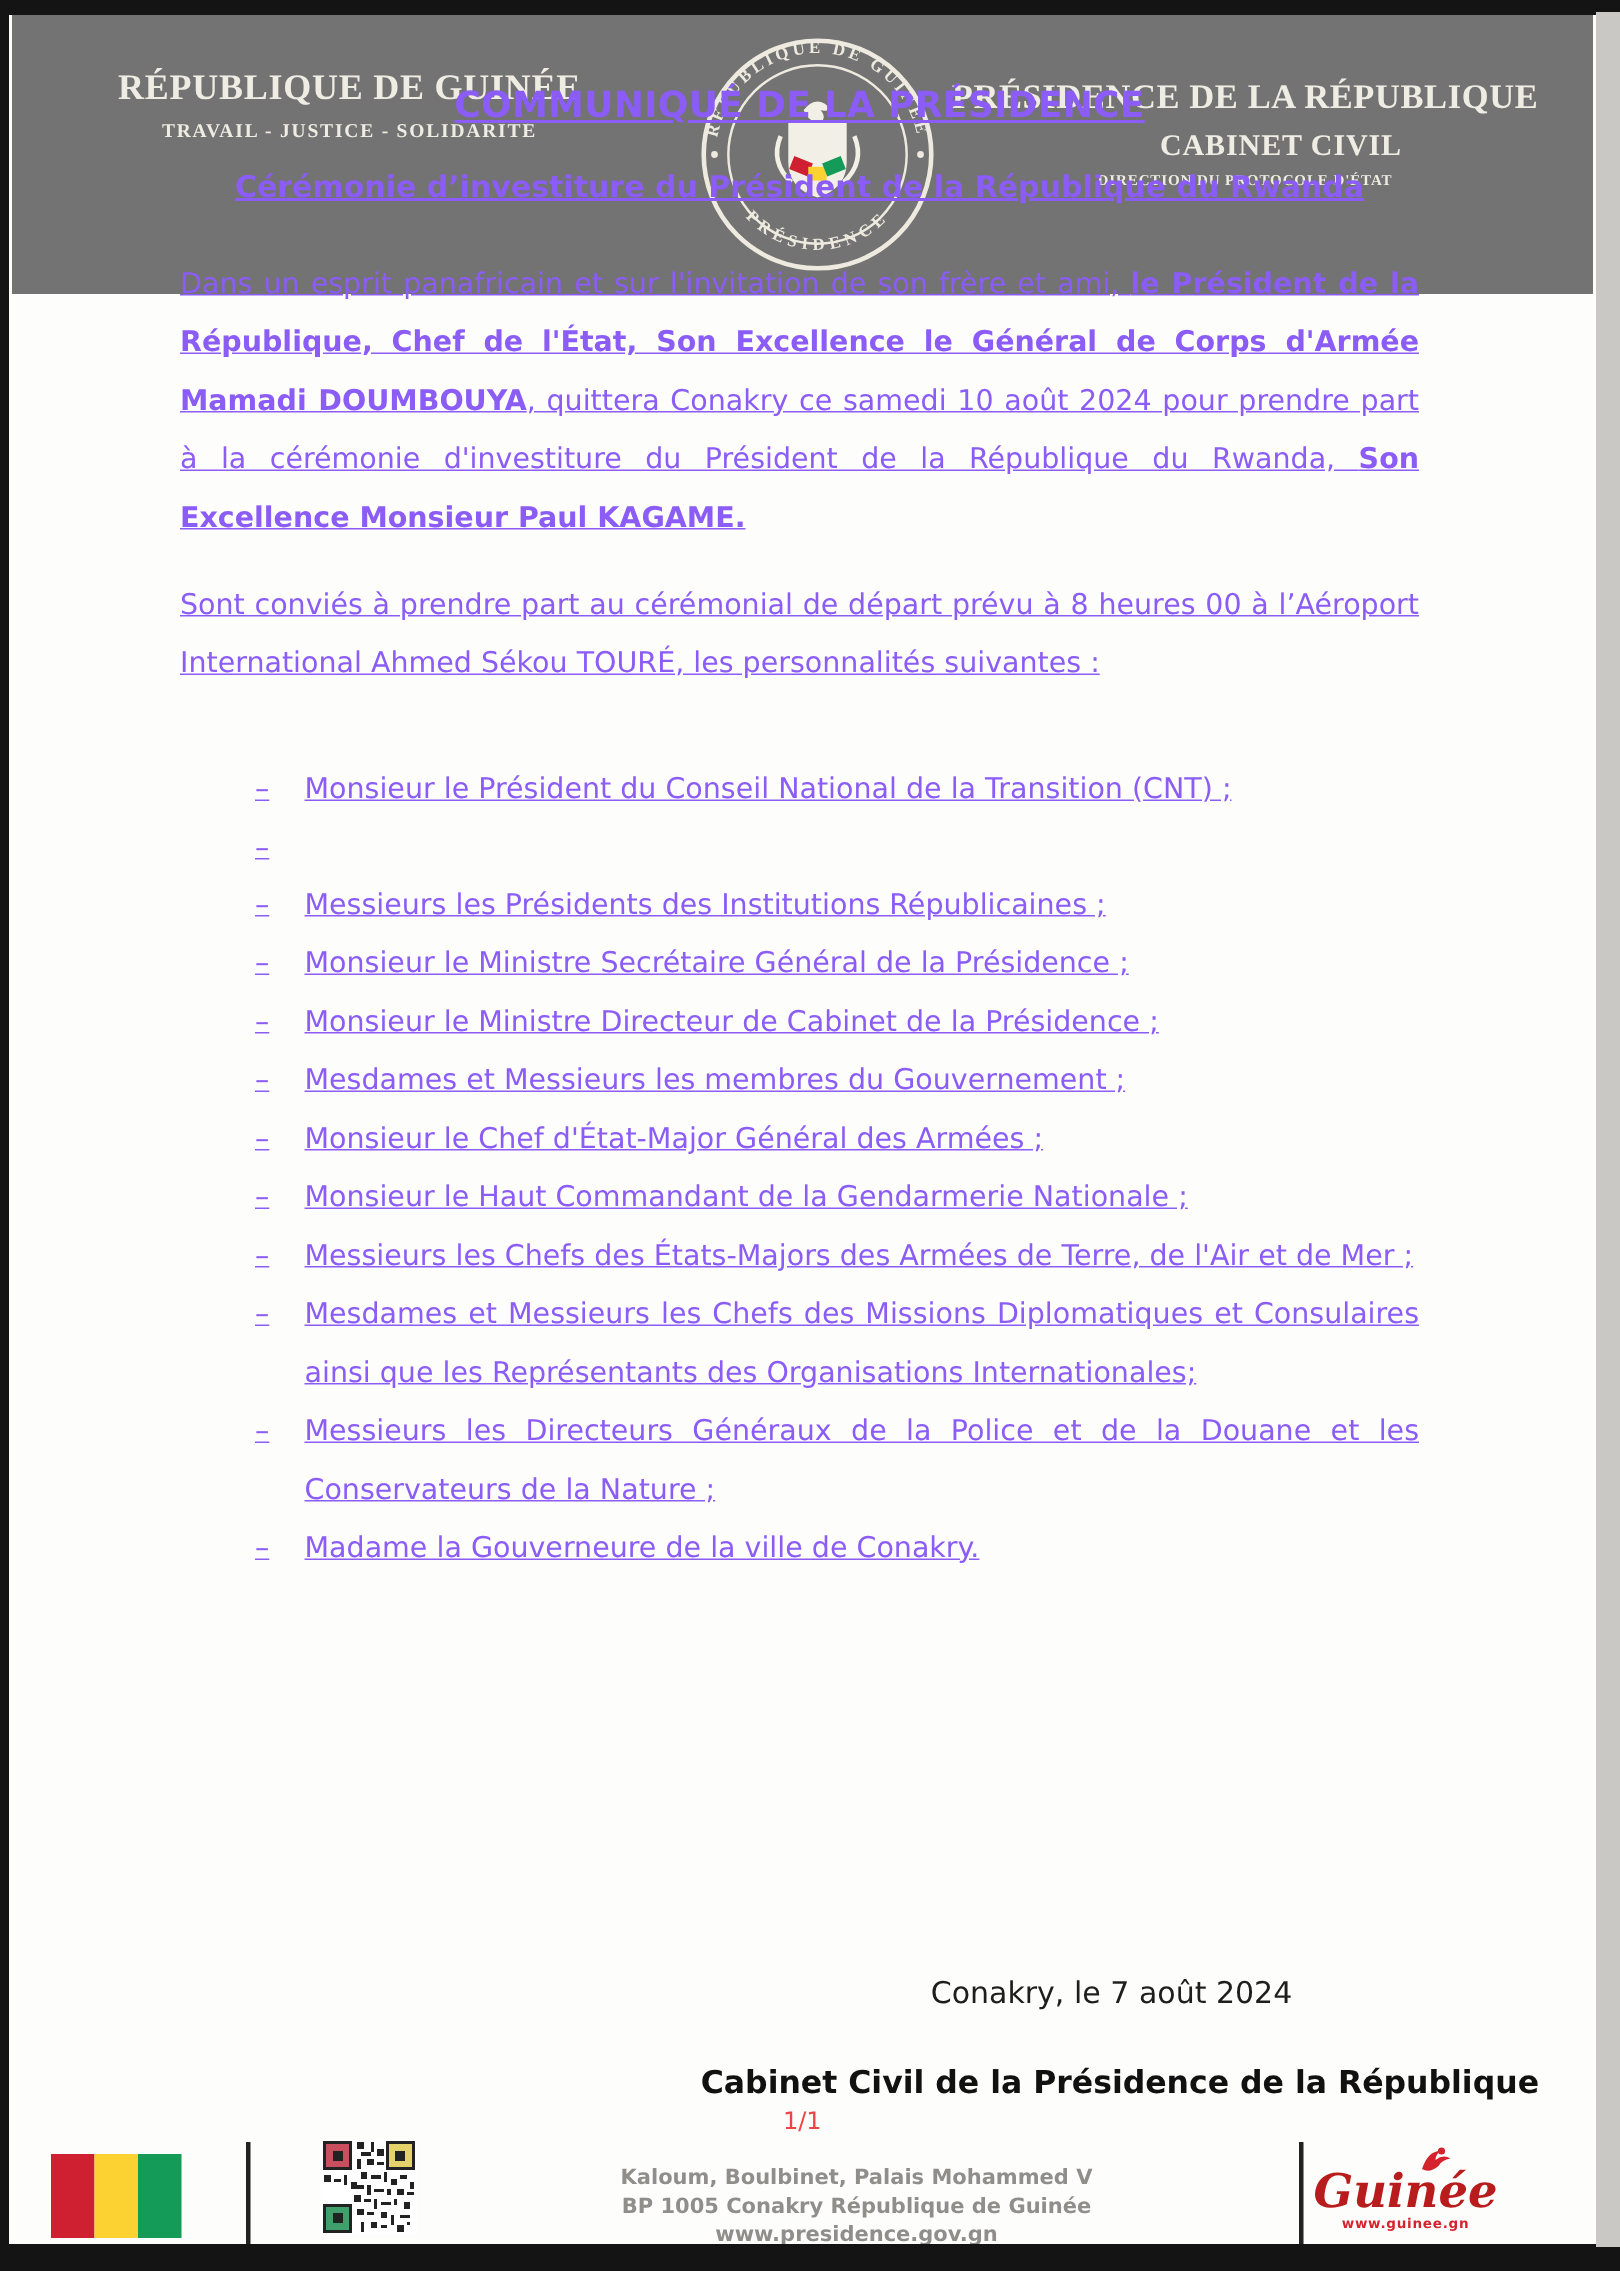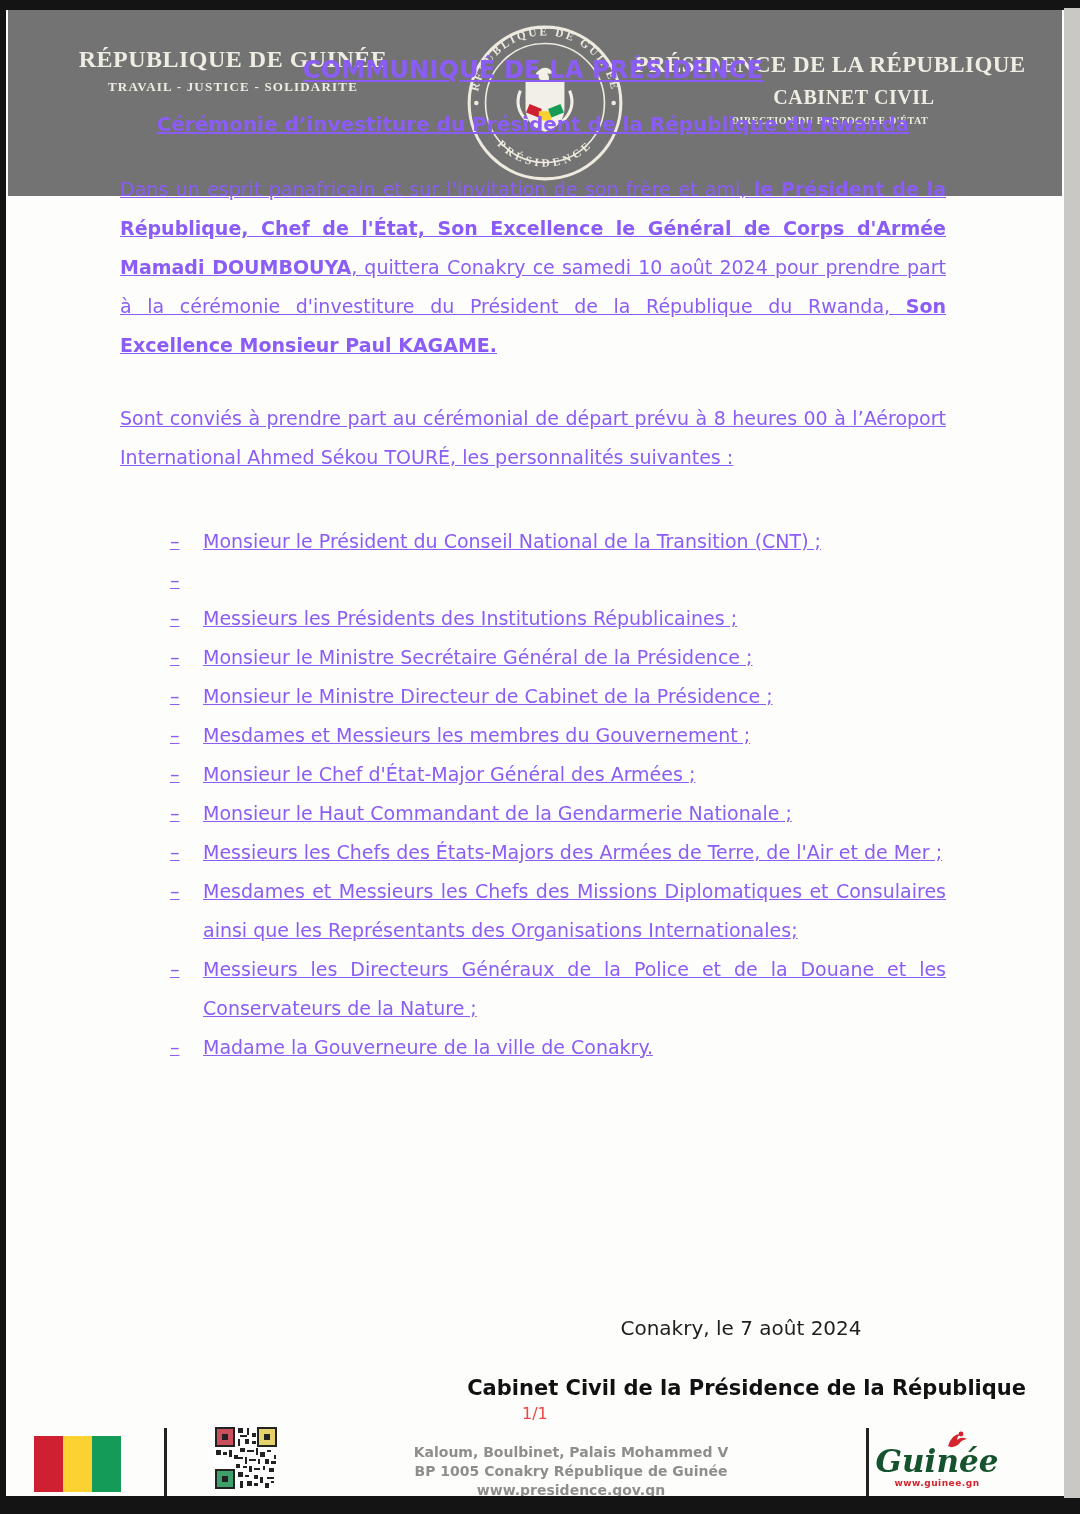--- a/index.html
+++ b/index.html
@@ -25,21 +25,21 @@
   .h-right .hr2 { font-size:20px; margin-top:8px; letter-spacing:0.6px;padding-left:48px; }
   .h-right .hr3 { font-size:10px; margin-top:6px; letter-spacing:0.6px; }
   .seal { position:absolute; left:455px; top:11px; }
 
   
   .content { position:relative; padding:0 118px 0 114px; color:#8b5cf6;text-decoration:underline; }
   .doc-title    { margin-top:46px; text-align:center; font-weight:bold; font-size:24px; letter-spacing:0.2px; }
   .doc-subtitle { margin-top:28px; text-align:center; font-weight:bold; font-size:20px; }
   .para  { font-size:19px; line-height:2.05; text-align:justify; margin:0; }
   .para1 { margin-top:34px; }
-  .para2 { margin-top:34px; }
+  .para2 { margin-top:19px; }
   .invitee-list { margin-top:45px; }
   .li { display:flex; padding-left:50px; font-size:19px; line-height:2.05; }
   .li .dash { width:33px; flex:none; }
   .li .li-text { flex:1; text-align:justify; }
 
   .date-line { position:absolute; top:1306px; left:415px; width:640px; text-align:center; font-size:20px; color:#1e1e1e; }
   .signature { position:absolute; top:1366px; right:38px; font-weight:bold; font-size:21px; color:#111; }
   .page-num  { position:absolute; top:1394px; left:516px; font-size:16px; color:#ef4444; }
 
   
@@ -49,21 +49,21 @@
   .vd1 { left:158px; }
   .vd2 { left:860px; }
   .qr { position:absolute; left:208px; top:1416px; }
   .address {
     position:absolute; left:300px; top:1433px; width:530px; text-align:center;
     font-size:14px; font-weight:bold; color:#8f8e8b; line-height:19px;
   }
   .gn-logo { position:absolute; left:866px; top:1420px; width:130px; text-align:center; }
   .gn-text {
     font-family:"DejaVu Serif", serif; font-style:italic; font-weight:bold;
-    color:#14532d; font-size:31px; line-height:30px; margin-top:16px;
+    color:#b91c1c; font-size:31px; line-height:30px; margin-top:16px;
   }
   .gn-sub { color:#d5232e; font-size:9px; font-weight:bold; margin-top:2px; letter-spacing:0.5px; }
   .gn-bird { position:absolute; left:72px; top:0px; }
 </style>
 </head>
 <body>
 
 <div class="edge-right"></div>
 
 <div class="page">

